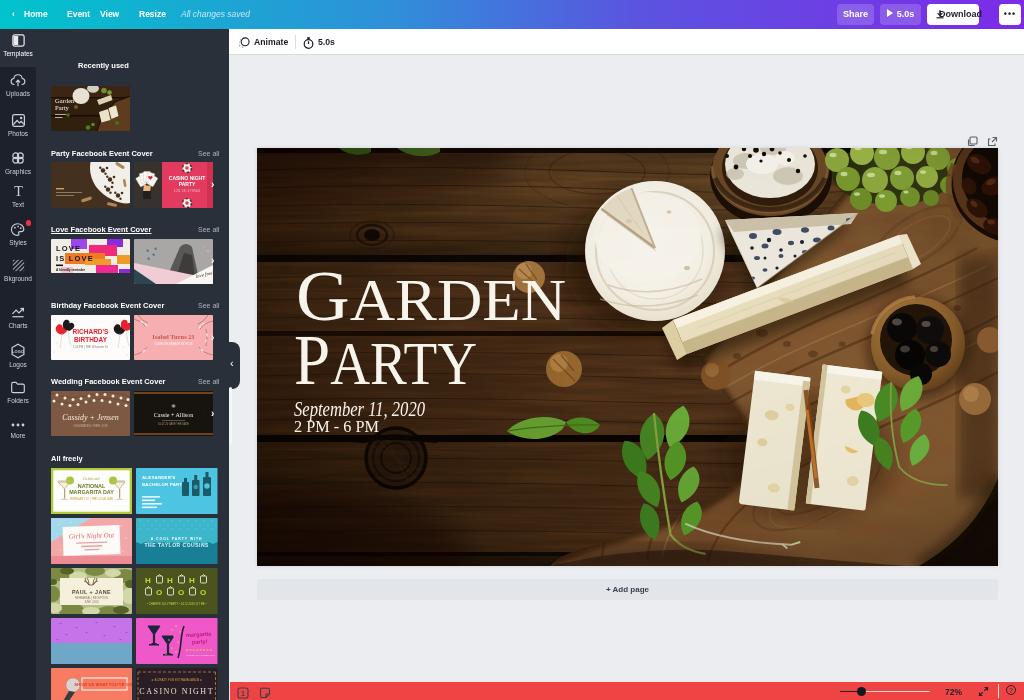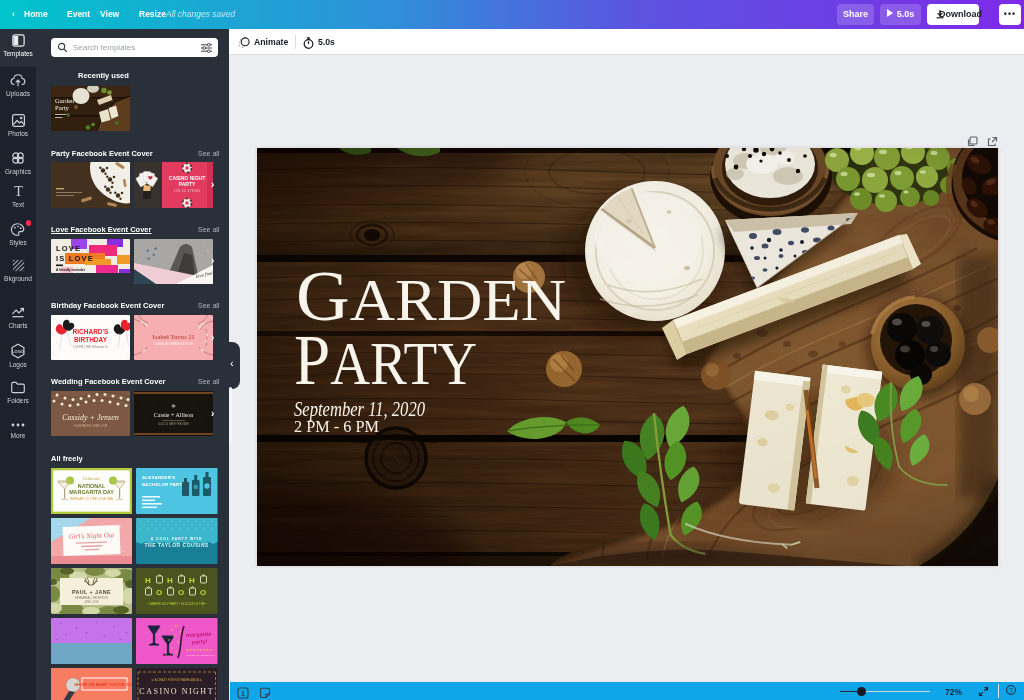--- a/index.html
+++ b/index.html
@@ -36,39 +36,39 @@
   #toolbar .t { position:absolute; top:0; height:26px; line-height:26px; font-size:8.7px;
     font-weight:bold; color:#1a1d26; }
 
   
   #work { position:absolute; left:229px; top:55px; width:795px; height:627px; background:#ebedf0; }
   #canvas { position:absolute; left:28px; top:93px; width:741px; height:418px; background:#4e3019; box-shadow:0 0 4px rgba(14,19,24,0.12); }
   #addpage { position:absolute; left:28px; top:524px; width:741px; height:21px; background:#e2e5e9;
     border-radius:3px; text-align:center; line-height:21px; font-size:8px; font-weight:bold; color:#3a3f4a; }
 
   
-  #bottombar { position:absolute; left:230px; top:682px; width:794px; height:18px; background:#0ea5e9; }
+  #bottombar { position:absolute; left:230px; top:682px; width:794px; height:18px; background:#ef4444; }
 
   
   #tab { position:absolute; left:229px; top:342px; width:11px; height:47px; background:#293039;
     border-radius:0 8px 8px 0; z-index:9; }
   #tab:after { content:"‹"; position:absolute; left:1px; top:15px; color:#fff; font-size:11px; }
   #scrollbar { position:absolute; left:229px; top:387px; width:2.5px; height:57px; background:#f4f5f6; border-radius:2px; z-index:10; }
 </style>
 </head>
 <body>
 <div id="app">
 
   <div id="topbar">
     <span class="menu" style="left:12px;">‹</span>
     <span class="menu" style="left:24px;">Home</span>
     <span class="menu" style="left:67px;">Event</span>
     <span class="menu" style="left:100px;">View</span>
     <span class="menu" style="left:139px;">Resize</span>
-    <span class="menu saved" style="left:166px;">All changes saved</span>
+    <span class="menu saved" style="left:181px;">All changes saved</span>
     <div class="tbtn" style="left:837px; width:37px; background:rgba(255,255,255,.18);">Share</div>
     <div class="tbtn" style="left:880px; width:41px; background:rgba(255,255,255,.18);">
       <span style="display:inline-block;width:0;height:0;border-left:6px solid #fff;border-top:4px solid transparent;border-bottom:4px solid transparent;margin-right:4px;"></span>5.0s</div>
     <div class="tbtn" style="left:927px; width:52px; background:#fff; color:#21242e;"><svg style="position:absolute;left:8px;top:5.5px;" width="10" height="10" viewBox="0 0 10 10">
           <path d="M5 1 V6.2 M2.6 4.2 L5 6.6 L7.4 4.2" fill="none" stroke="#21242e" stroke-width="1.2"></path>
           <path d="M1.5 8.8 h7" stroke="#21242e" stroke-width="1.2"></path>
         </svg><span style="margin-left:12px;">Download</span></div>
     <div class="tbtn" style="left:999px; width:22px; background:#fff; color:#21242e; letter-spacing:1px;">•••</div>
   </div>
 
@@ -156,37 +156,22 @@
       <svg width="16" height="10" viewBox="0 0 16 10">
           <circle cx="3" cy="5" r="1.4" fill="#cdd1d7"></circle>
           <circle cx="8" cy="5" r="1.4" fill="#cdd1d7"></circle>
           <circle cx="13" cy="5" r="1.4" fill="#cdd1d7"></circle>
         </svg>
       <span class="lbl">More</span>
     </div>
   </div>
 
   <div id="panel">
-    <div class="srch">
-      <svg style="position:absolute;left:6px;top:4px;" width="11" height="11" viewBox="0 0 12 12">
-          <circle cx="5" cy="5" r="3.4" fill="none" stroke="#3a3f4a" stroke-width="1.3"></circle>
-          <line x1="7.6" y1="7.6" x2="10.6" y2="10.6" stroke="#3a3f4a" stroke-width="1.3"></line>
-        </svg>
-      <span style="position:absolute;left:22px;top:5px;font-size:8px;color:#9aa0a8;">Search templates</span>
-      <svg style="position:absolute;right:6px;top:4.5px;" width="11" height="10" viewBox="0 0 12 11">
-          <line x1="0" y1="2" x2="12" y2="2" stroke="#3a3f4a" stroke-width="1.1"></line>
-          <line x1="0" y1="5.5" x2="12" y2="5.5" stroke="#3a3f4a" stroke-width="1.1"></line>
-          <line x1="0" y1="9" x2="12" y2="9" stroke="#3a3f4a" stroke-width="1.1"></line>
-          <circle cx="8.5" cy="2" r="1.5" fill="#fff" stroke="#3a3f4a" stroke-width="1"></circle>
-          <circle cx="3.5" cy="5.5" r="1.5" fill="#fff" stroke="#3a3f4a" stroke-width="1"></circle>
-          <circle cx="8.5" cy="9" r="1.5" fill="#fff" stroke="#3a3f4a" stroke-width="1"></circle>
-        </svg>
-    </div>
-
-    <div class="phead" style="left:15px; top:42px;padding-left:27px;">Recently used</div>
+
+    <div class="phead" style="left:15px; top:32px;padding-left:27px;">Recently used</div>
     <div class="thumb" style="left:15px; top:57px; width:79px; height:45px;">
       <svg width="79" height="45" viewBox="0 0 79 45">
         <rect width="79" height="45" fill="#32200f"></rect>
         <rect y="0" width="79" height="11" fill="#3c2512"></rect>
         <rect y="11" width="79" height="1.2" fill="#1a0e06"></rect>
         <rect y="29" width="79" height="1.5" fill="#160c05"></rect>
         <path d="M46 45 L52 28 L64 16 L79 10 L79 45 Z" fill="#5e3c1e"></path>
         <path d="M46 45 L52 28 L64 16 L79 10" fill="none" stroke="#1c0f06" stroke-width="1.2"></path>
         <ellipse cx="30" cy="10" rx="8.5" ry="8" fill="#e7e2d4"></ellipse>
         <ellipse cx="42" cy="2.5" rx="6" ry="4.2" fill="#d4cebe"></ellipse>
@@ -1130,20 +1115,21 @@
 <path d="M294,418 C330,400 390,392 450,398 C500,403 540,410 560,418 Z" fill="#1c1008" opacity="0.35" filter="url(#blur6)"></path>
 
 <g fill="#f7f4ec" font-family="'Liberation Serif',serif">
   <text x="39" y="172" font-size="71" textLength="270" lengthAdjust="spacingAndGlyphs">G<tspan font-size="60">ARDEN</tspan></text>
   <text x="37" y="236" font-size="72" textLength="183" lengthAdjust="spacingAndGlyphs">P<tspan font-size="61">ARTY</tspan></text>
   <text x="37" y="268" font-size="21" font-style="italic" textLength="131" lengthAdjust="spacingAndGlyphs">September 11, 2020</text>
   <text x="37" y="284" font-size="16" textLength="85" lengthAdjust="spacingAndGlyphs">2 PM - 6 PM</text>
 </g>
 </svg>
 </div>
+    <div id="addpage">+ Add page</div>
   </div>
 
   <div id="bottombar">
     <svg style="position:absolute;left:7px;top:4.5px;" width="12" height="12" viewBox="0 0 12 12">
         <rect x="1" y="1" width="10" height="10" rx="2" fill="none" stroke="#3a3f4a" stroke-width="1.1"></rect>
         <text x="6" y="9" text-anchor="middle" font-size="7" font-weight="bold" fill="#3a3f4a">1</text>
       </svg>
     <svg style="position:absolute;left:29px;top:4.5px;" width="12" height="12" viewBox="0 0 12 12">
         <path d="M1.5 2.5 a1.2 1.2 0 0 1 1.2 -1.2 h6.6 a1.2 1.2 0 0 1 1.2 1.2 v4.5 L7 10.5 H2.7 a1.2 1.2 0 0 1 -1.2 -1.2 Z" fill="none" stroke="#3a3f4a" stroke-width="1.1"></path>
         <path d="M10.2 7 H7 v3.4" fill="none" stroke="#3a3f4a" stroke-width="1.1"></path>

